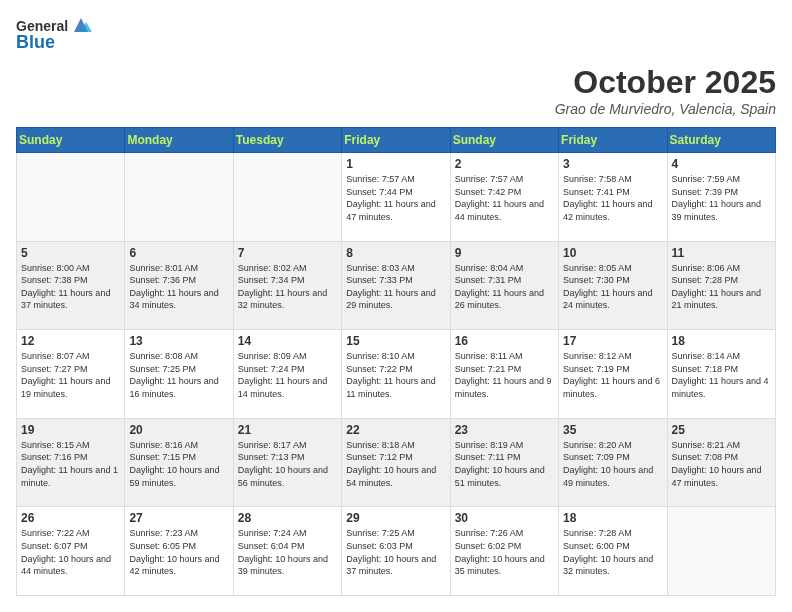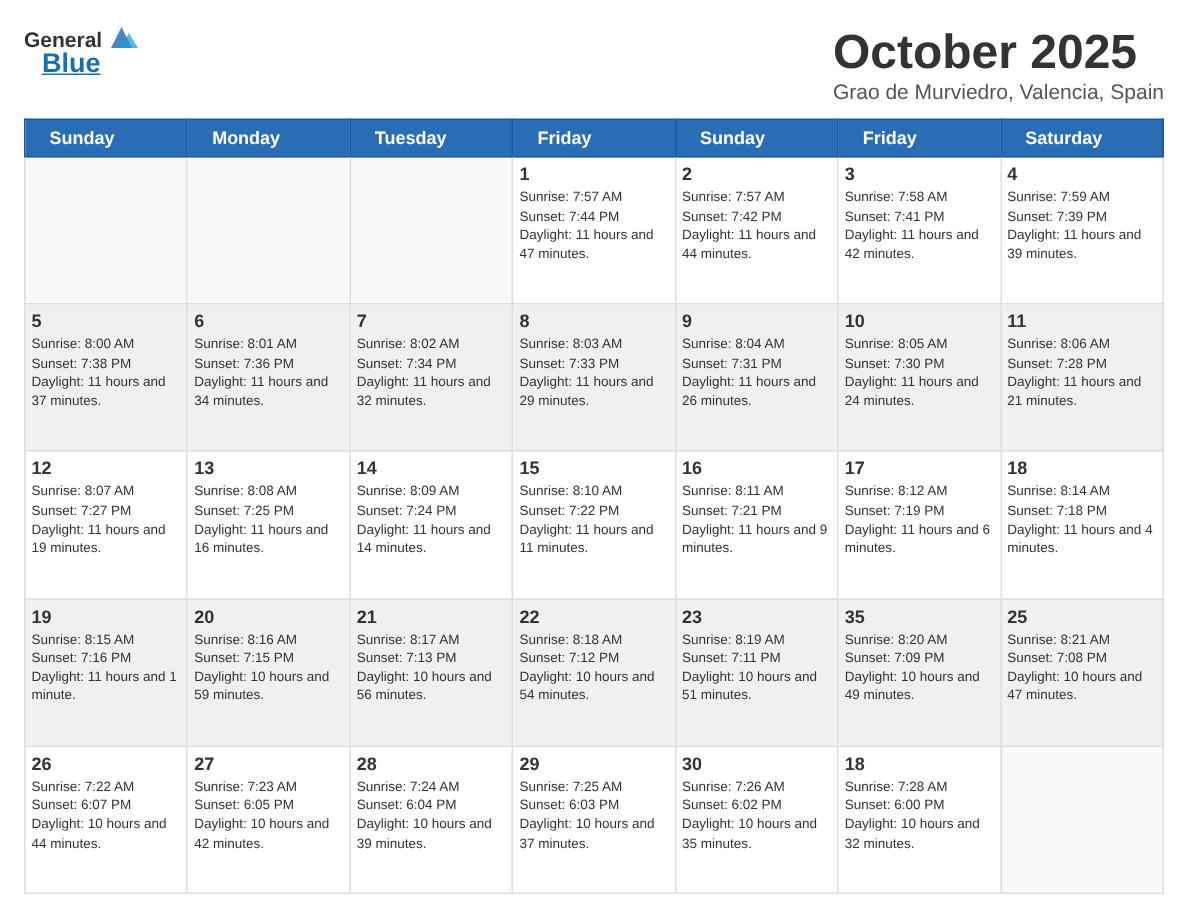--- a/index.html
+++ b/index.html
@@ -31,44 +31,46 @@
       font-size: 14px;
       font-weight: bold;
       color: #333;
     }
     .logo-text-blue {
       font-size: 18px;
       font-weight: bold;
       color: #1a6faf;
     }
     .title-block {
-      text-align: left;
+      text-align: right;
+      margin-top: 48px;
     }
     .month-title {
       font-size: 32px;
       font-weight: bold;
       color: #333;
     }
     .location-title {
       font-size: 14px;
       color: #555;
+      font-style: italic;
     }
     .calendar {
       flex: 1;
       border: 1px solid #ccc;
       border-collapse: collapse;
       width: 100%;
       table-layout: fixed;
     }
     .calendar th {
       background: #2a6db5;
-      color: #ffffff;
+      color: #bef264;
       font-size: 12px;
       font-weight: bold;
-      padding: 5px 16px;
+      padding: 5px 2px;
       border: 1px solid #1a5a9a;
       text-align: left;
     }
     .calendar td {
       vertical-align: top;
       border: 1px solid #ddd;
       padding: 4px;
       font-size: 9.5px;
       color: #333;
       height: 85px;
@@ -100,21 +102,21 @@
   <div class="header">
     <div class="logo">
       <div style="display:flex;flex-direction:column;align-items:flex-start;">
         <div style="display:flex;align-items:center;">
           <span class="logo-text-general">General</span>
           <svg width="22" height="22" viewBox="0 0 22 22" style="margin-left:2px;margin-top:-2px;">
             <polygon points="4,18 11,4 18,18" fill="#2a6db5" opacity="0.85"></polygon>
             <polygon points="10,18 16,8 22,18" fill="#1a9adc" opacity="0.7"></polygon>
           </svg>
         </div>
-        <span class="logo-text-blue" style="margin-top:-4px;margin-left:12px;text-decoration:underline;">Blue</span>
+        <span class="logo-text-blue" style="margin-top:-4px;margin-left:0;">Blue</span>
       </div>
     </div>
     <div class="title-block">
       <div class="month-title">October 2025</div>
       <div class="location-title">Grao de Murviedro, Valencia, Spain</div>
     </div>
   </div>
 
   <table class="calendar">
     <thead>

